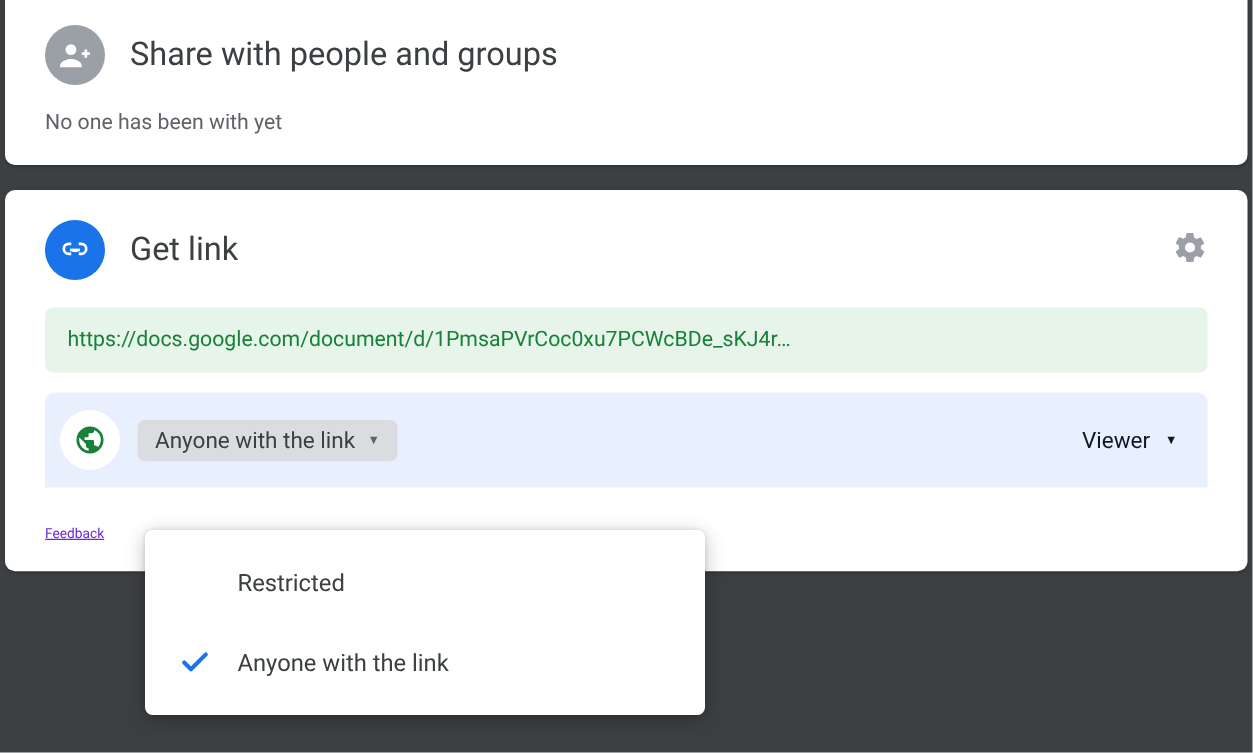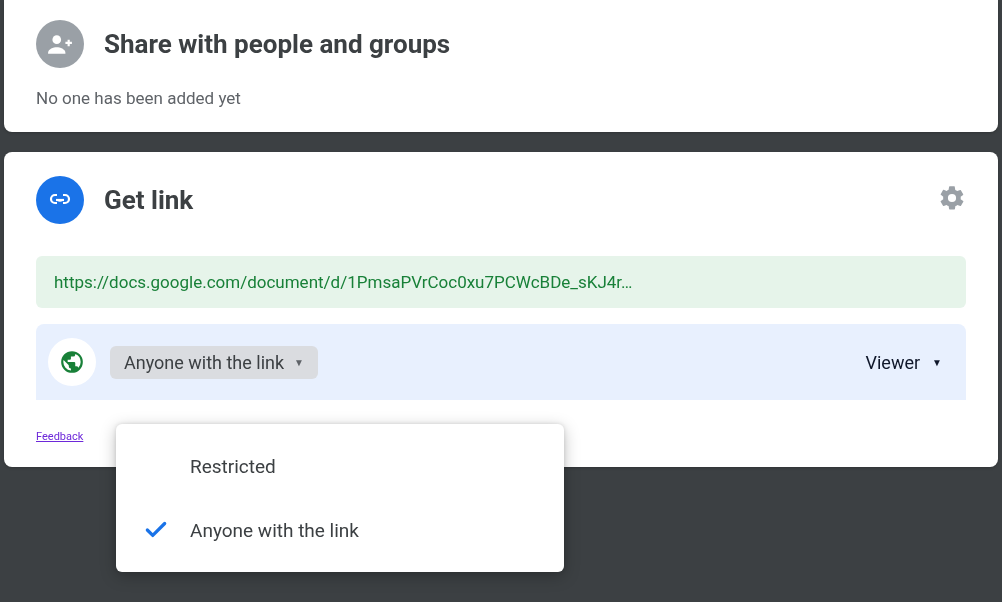--- a/index.html
+++ b/index.html
@@ -39,38 +39,38 @@
       display: flex;
       align-items: center;
       justify-content: center;
       flex-shrink: 0;
     }
     .icon-circle.gray { background: #9aa0a6; }
     .icon-circle.blue { background: #1a73e8; }
     .icon-circle.white { background: #fff; border:1px solid transparent; }
     h2.title {
       font-size: 26px;
-      font-weight: 700;
+      font-weight: 400;
       color: #3c4043;
     }
     .subtext {
       font-size: 17px;
       color: #5f6368;
       margin-top: 20px;
     }
     .link-header {
       display: flex;
       align-items: center;
       justify-content: space-between;
     }
     .link-url-row {
       display: flex;
       align-items: center;
       gap: 22px;
-      margin-top: 32px;
+      margin-top: 22px;
     }
     .url-box {
       flex: 1;
       background: #e6f4ea;
       color: #188038;
       font-size: 17px;
       padding: 16px 18px;
       border-radius: 6px;
       white-space: nowrap;
       overflow: hidden;
@@ -177,21 +177,21 @@
   <div class="row">
     <div class="icon-circle gray">
       <svg width="26" height="26" viewBox="0 0 24 24" fill="#fff">
         <circle cx="9" cy="8" r="4"></circle>
         <path d="M1 20c0-3.3 5-5 8-5s8 1.7 8 5v1H1z"></path>
         <path d="M20 8v6M17 11h6" stroke="#fff" stroke-width="2" fill="none"></path>
       </svg>
     </div>
     <h2 class="title">Share with people and groups</h2>
   </div>
-  <div class="subtext">No one has been added yet</div>
+  <div class="subtext">No one has been with yet</div>
 </div>
 
 <div class="card card-link">
   <div class="link-header">
     <div class="row">
       <div class="icon-circle blue">
         <svg width="24" height="24" viewBox="0 0 24 24" fill="none" stroke="#fff" stroke-width="2.2">
           <path d="M10 12a4 4 0 0 0 4 0"></path>
           <path d="M9 15H7a4 4 0 1 1 0-8h2M15 7h2a4 4 0 1 1 0 8h-2"></path>
           <line x1="8" y1="12" x2="16" y2="12" stroke="#fff"></line>

